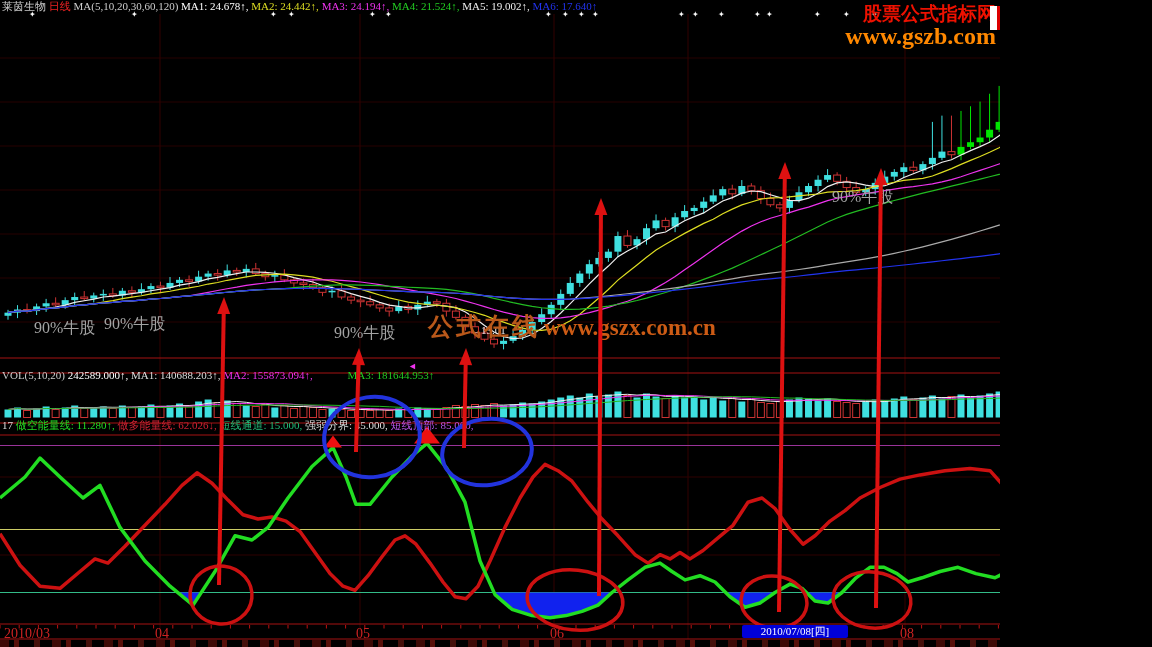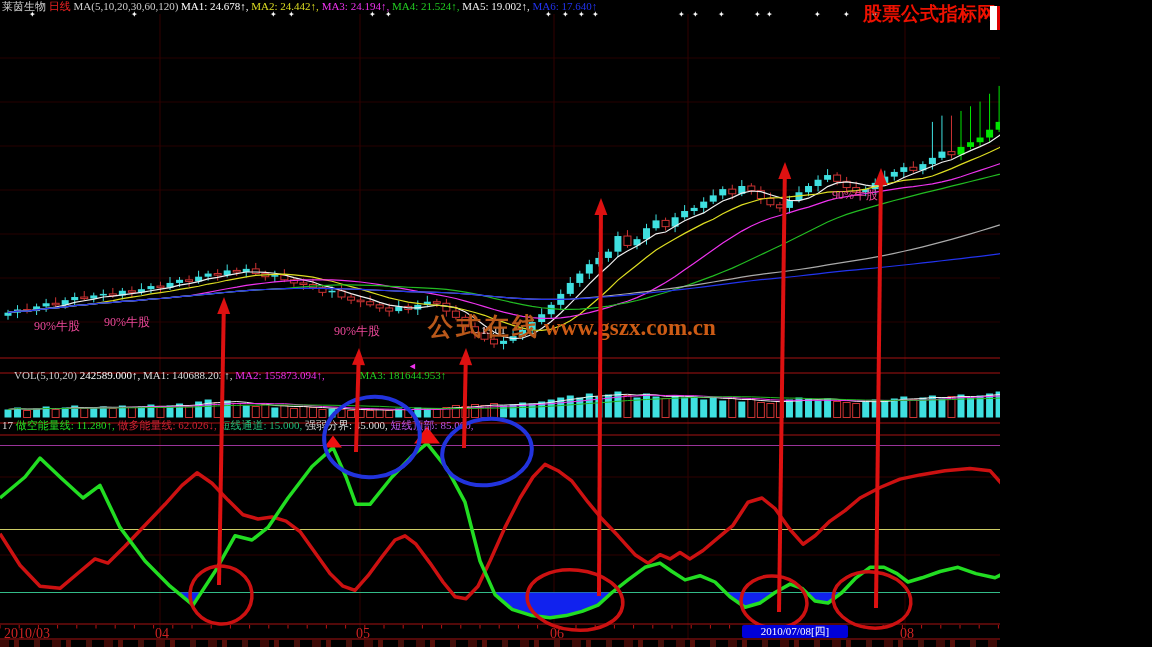--- a/index.html
+++ b/index.html
@@ -2,21 +2,21 @@
 <html><head>
 <meta charset="utf-8">
 <style>
   html,body{margin:0;padding:0;background:#000;}
   #app{position:relative;width:1000px;height:647px;background:#000;overflow:hidden;
        font-family:Liberation Serif, serif;}
   .row{position:absolute;left:2px;white-space:nowrap;font-size:11px;line-height:13px;letter-spacing:0;}
   .row span{margin:0;}
   svg{position:absolute;left:0;top:0;}
   .abs{position:absolute;white-space:nowrap;}
-  .bull{font-size:12px;color:#ec4899;}
+  .bull{font-size:16px;color:#a3a3a3;}
   .sparkle{position:absolute;top:10px;color:#fff;font-size:8px;}
   .wm-center-cn{font-size:25px;font-weight:bold;color:#b9581a;letter-spacing:3px;}
   .wm-center-url{font-size:23px;font-weight:bold;color:#cc5b15;}
   .corner{position:absolute;right:4px;text-align:right;line-height:1.05;}
   .corner .l1{font-size:19px;font-weight:bold;color:#ee1100;}
   .corner .l2{font-size:24px;font-weight:bold;color:#ff8800;}
   .datelabel{position:absolute;top:626px;font-size:14px;color:#cc2222;}
   #date-badge{position:absolute;top:625px;height:13px;background:#0000d9;color:#fff;
       font-size:11px;line-height:13px;text-align:center;border-radius:2px;z-index:30;}
   .pricetag{font-size:11px;color:#e8e8e8;}
@@ -514,21 +514,21 @@
       <div class="sparkle" style="left: 678px;">✦</div>
       <div class="sparkle" style="left: 692px;">✦</div>
       <div class="sparkle" style="left: 718px;">✦</div>
       <div class="sparkle" style="left: 754px;">✦</div>
       <div class="sparkle" style="left: 766px;">✦</div>
       <div class="sparkle" style="left: 814px;">✦</div>
       <div class="sparkle" style="left: 843px;">✦</div>
       <div class="sparkle" style="left: 871px;">✦</div>
     </div>
 
-  <div class="row" id="vol-row" style="top:369px;"><span style="color: rgb(204, 204, 204); margin-left: 12px;">VOL(5,10,20) </span><span style="color: rgb(255, 255, 255);">242589.000↑, </span><span style="color: rgb(221, 221, 221);">MA1: 140688.203↑, </span><span style="color: rgb(238, 51, 238);">MA2: 155873.094↑, </span><span style="color: rgb(34, 204, 34); margin-left: 32px;">MA3: 181644.953↑</span></div>
+  <div class="row" id="vol-row" style="top:369px;"><span style="color: rgb(204, 204, 204);">VOL(5,10,20) </span><span style="color: rgb(255, 255, 255);">242589.000↑, </span><span style="color: rgb(221, 221, 221);">MA1: 140688.203↑, </span><span style="color: rgb(238, 51, 238);">MA2: 155873.094↑, </span><span style="color: rgb(34, 204, 34); margin-left: 32px;">MA3: 181644.953↑</span></div>
   <div class="row" id="ind-row" style="top:419px;"><span style="color: rgb(221, 221, 221);">17 </span><span style="color: rgb(34, 221, 34);">做空能量线: 11.280↑, </span><span style="color: rgb(204, 34, 51);">做多能量线: 62.026↓, </span><span style="color: rgb(34, 187, 119);">短线通道: 15.000, </span><span style="color: rgb(221, 221, 221);">强弱分界: 45.000, </span><span style="color: rgb(187, 85, 238);">短线顶部: 85.000,</span></div>
 
   <div id="bull-labels">
       <div class="abs bull" style="left: 34px; top: 318px;">90%牛股</div>
       <div class="abs bull" style="left: 104px; top: 314px;">90%牛股</div>
       <div class="abs bull" style="left: 334px; top: 323px;">90%牛股</div>
       <div class="abs bull" style="left: 832px; top: 187px;">90%牛股</div>
     </div>
 
   <div class="abs pricetag" id="price-tag" style="left: 470px; top: 324px;">←13.01</div>
@@ -569,17 +569,18 @@
       <div class="datelabel" style="left: 155px;">04</div>
       <div class="datelabel" style="left: 356px;">05</div>
       <div class="datelabel" style="left: 550px;">06</div>
       <div class="datelabel" style="left: 684px; margin-top: 40px;">07</div>
       <div class="datelabel" style="left: 900px;">08</div>
     </div>
   <div id="date-badge" style="left: 742px; width: 106px;">2010/07/08[四]</div>
 
   <div class="corner" style="top:4px;z-index:32;">
     <div class="l1">股票公式指标网</div>
+    <div class="l2">www.gszb.com</div>
   </div>
 
   <div class="logo-frag"></div>
   <div class="bottomstrip"></div>
 </div>
 
 </body></html>

